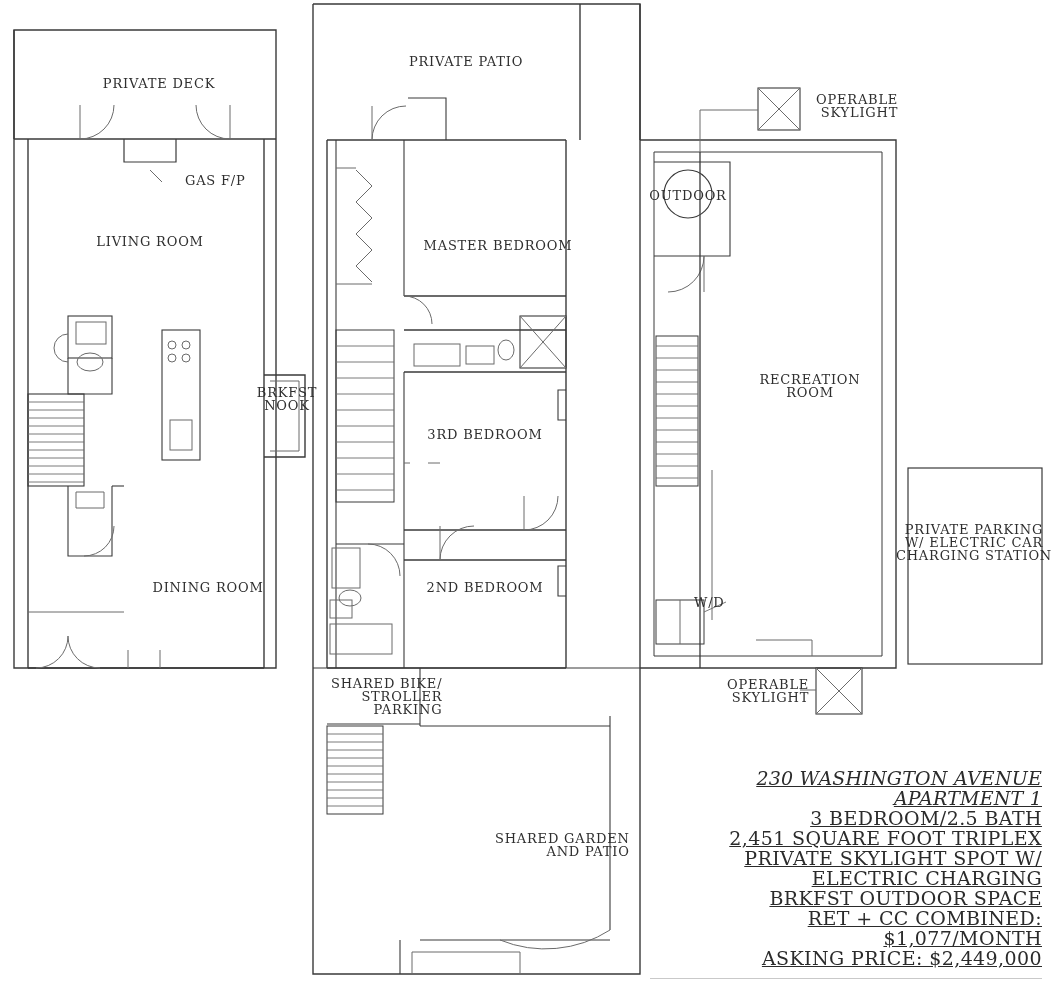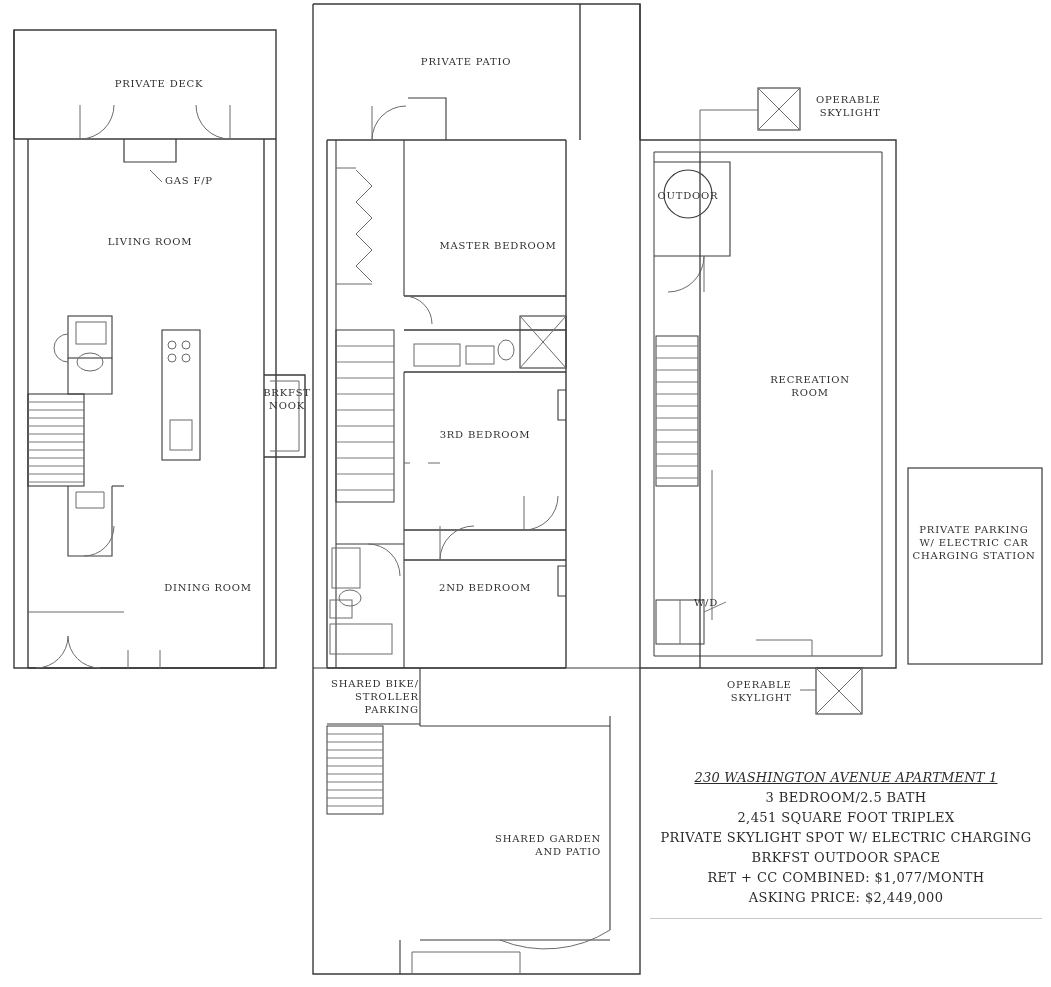--- a/index.html
+++ b/index.html
@@ -17,43 +17,44 @@
   }
   #sheet {
     position: absolute;
     left: 0; top: 0;
     width: 1051px;
     height: 987px;
   }
   .lbl {
     position: absolute;
     font-family: "DejaVu Serif", serif;
-    font-size: 10px;
+    font-size: 13px;
     letter-spacing: 0.8px;
     color: #2f2f2f;
     white-space: pre;
     line-height: 13px;
     text-align: center;
     transform: translateX(-50%);
   }
   .lbl.left {
     text-align: right;
     transform: none;
   }
   .legend {
     position: absolute;
     left: 650px;
     top: 768px;
     width: 392px;
-    text-align: center;
+    text-align: right;
     font-family: "DejaVu Serif", serif;
-    font-size: 13px;
+    font-size: 19px;
     color: #2b2b2b;
     letter-spacing: 0.4px;
     line-height: 20px;
+    text-decoration: underline;
   }
   .legend .title {
     text-decoration: underline;
     font-style: italic;
     letter-spacing: 0.2px;
   }
   .legend .rule {
     margin-top: 10px;
     border-top: 1px solid #c9c9c9;
     width: 100%;
@@ -225,21 +226,21 @@
         <path d="M816 668 L862 714 M862 668 L816 714" stroke="#6b6b6b" stroke-width="1"></path>
         <path d="M816 690 L800 690" stroke="#6b6b6b" stroke-width="1"></path>
 
         <rect x="908" y="468" width="134" height="196" stroke-width="1.2"></rect>
       </g>
 
     </g>
   </svg>
 
   <div class="lbl" style="left:159px; top:77px;">PRIVATE DECK</div>
-  <div class="lbl left" style="left:165px; top:174px;">GAS F/P</div>
+  <div class="lbl left" style="left:185px; top:174px;">GAS F/P</div>
   <div class="lbl" style="left:150px; top:235px;">LIVING ROOM</div>
   <div class="lbl" style="left:287px; top:386px;">BRKFST
 NOOK</div>
   <div class="lbl" style="left:200px; top:581px;margin-left:8px;">DINING ROOM</div>
 
   <div class="lbl" style="left:466px; top:55px;">PRIVATE PATIO</div>
   <div class="lbl" style="left:498px; top:231px;margin-top:8px;">MASTER BEDROOM</div>
   <div class="lbl" style="left:485px; top:428px;">3RD BEDROOM</div>
   <div class="lbl" style="left:485px; top:581px;">2ND BEDROOM</div>
   <div class="lbl left" style="left:331px; top:677px;">SHARED BIKE/

